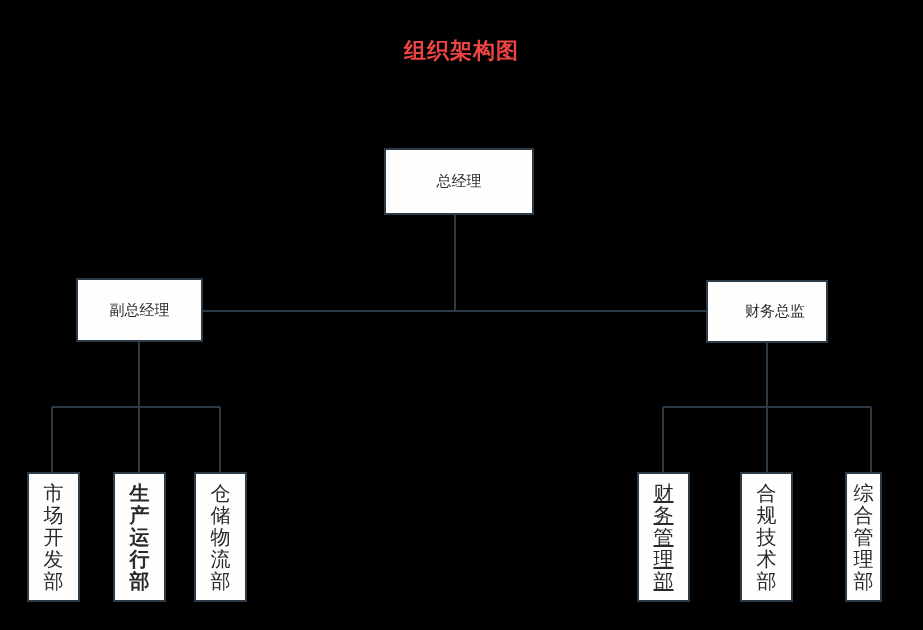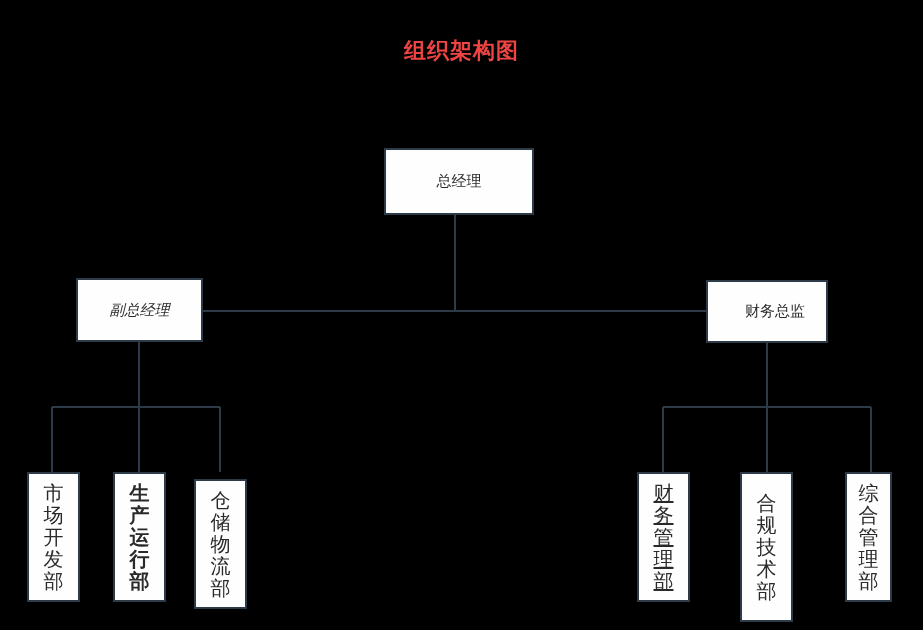--- a/index.html
+++ b/index.html
@@ -57,45 +57,45 @@
       <line x1="663" y1="407" x2="663" y2="472"></line>
       <line x1="767" y1="407" x2="767" y2="472"></line>
       <line x1="871" y1="407" x2="871" y2="472"></line>
     </g>
   </svg>
 
   <div class="node level-1" style="left:360px;top:148px;width:150px;height:67px;margin-left:24px;">
     <span class="node-label">总经理</span>
   </div>
 
-  <div class="node level-2" style="left:76px;top:278px;width:127px;height:64px;font-style:italic;">
+  <div class="node level-2" style="left:76px;top:278px;width:127px;height:64px;">
     <span class="node-label">副总经理</span>
   </div>
 
   <div class="node level-2" style="left:706px;top:280px;width:122px;height:63px;padding-left:16px;">
     <span class="node-label">财务总监</span>
   </div>
 
   <div class="node leaf" style="left:27px;top:472px;width:53px;height:130px;">
     <span class="node-label">市场开发部</span>
   </div>
 
   <div class="node leaf" style="left:113px;top:472px;width:53px;height:130px;font-weight:bold;">
     <span class="node-label">生产运行部</span>
   </div>
 
-  <div class="node leaf" style="left:194px;top:472px;width:53px;height:130px;margin-top:7px;">
+  <div class="node leaf" style="left:194px;top:472px;width:53px;height:130px;">
     <span class="node-label">仓储物流部</span>
   </div>
 
   <div class="node leaf" style="left:637px;top:472px;width:53px;height:130px;text-decoration:underline;">
     <span class="node-label">财务管理部</span>
   </div>
 
-  <div class="node leaf" style="left:740px;top:472px;width:53px;height:150px;">
+  <div class="node leaf" style="left:740px;top:472px;width:53px;height:130px;">
     <span class="node-label">合规技术部</span>
   </div>
 
-  <div class="node leaf" style="left:845px;top:472px;width:47px;height:130px;">
+  <div class="node leaf" style="left:845px;top:472px;width:37px;height:130px;">
     <span class="node-label">综合管理部</span>
   </div>
 
 </div>
 
 </body></html>

